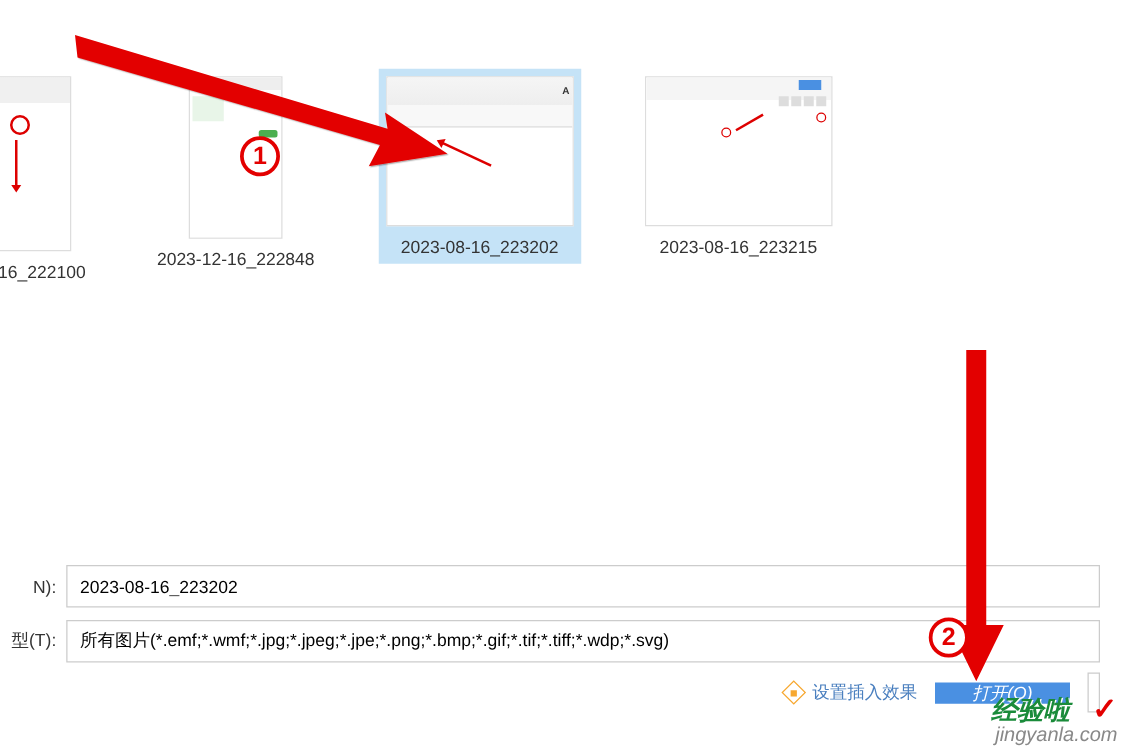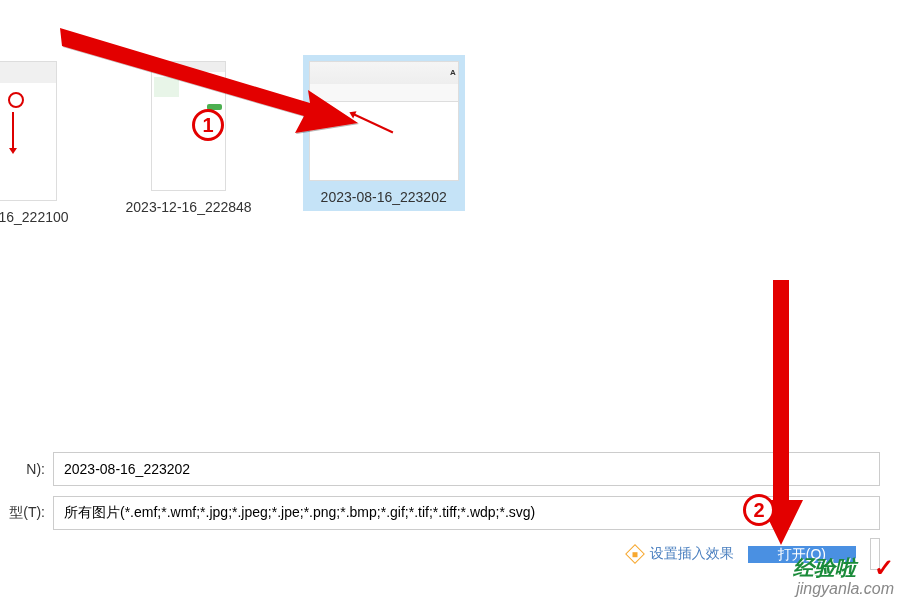--- a/index.html
+++ b/index.html
@@ -290,20 +290,21 @@
     }
     .btn-primary {
       background: #4a90e2;
       color: #fff;
       border: none;
       height: 17px;
       padding: 0 30px;
       font-size: 14px;
       cursor: pointer;
       position: relative;
+      font-style: italic;
     }
     .btn-secondary-fragment {
       width: 10px;
       height: 32px;
       background: #fff;
       border: 1px solid #ccc;
     }
     
     
     .annotation-1 {
@@ -409,20 +410,38 @@
       <div class="thumb-content-3">
         <div class="ribbon"></div>
         <div class="ribbon2"></div>
         <div class="au-text">A</div>
         <div class="red-arrow"></div>
       </div>
     </div>
     <div class="file-label">2023-08-16_223202</div>
   </div>
 
+  <div class="file-item">
+    <div class="thumbnail">
+      <div class="thumb-content-4">
+        <div class="ribbon"></div>
+        <div class="blue-tab"></div>
+        <div class="icons-row">
+            <div></div>
+            <div></div>
+            <div></div>
+            <div></div>
+          </div>
+        <div class="circle1"></div>
+        <div class="arrow1"></div>
+        <div class="circle2"></div>
+      </div>
+    </div>
+    <div class="file-label">2023-08-16_223215</div>
+  </div>
 </div>
 
 <div class="annotation-1">
   <div class="circle-badge">1</div>
 </div>
 
 <svg class="big-arrow-1" width="300" height="120" viewBox="0 0 300 120">
   <defs>
     <filter id="s1">
         <feDropShadow dx="1" dy="1" stdDeviation="0.5" flood-opacity="0.3"></feDropShadow>

